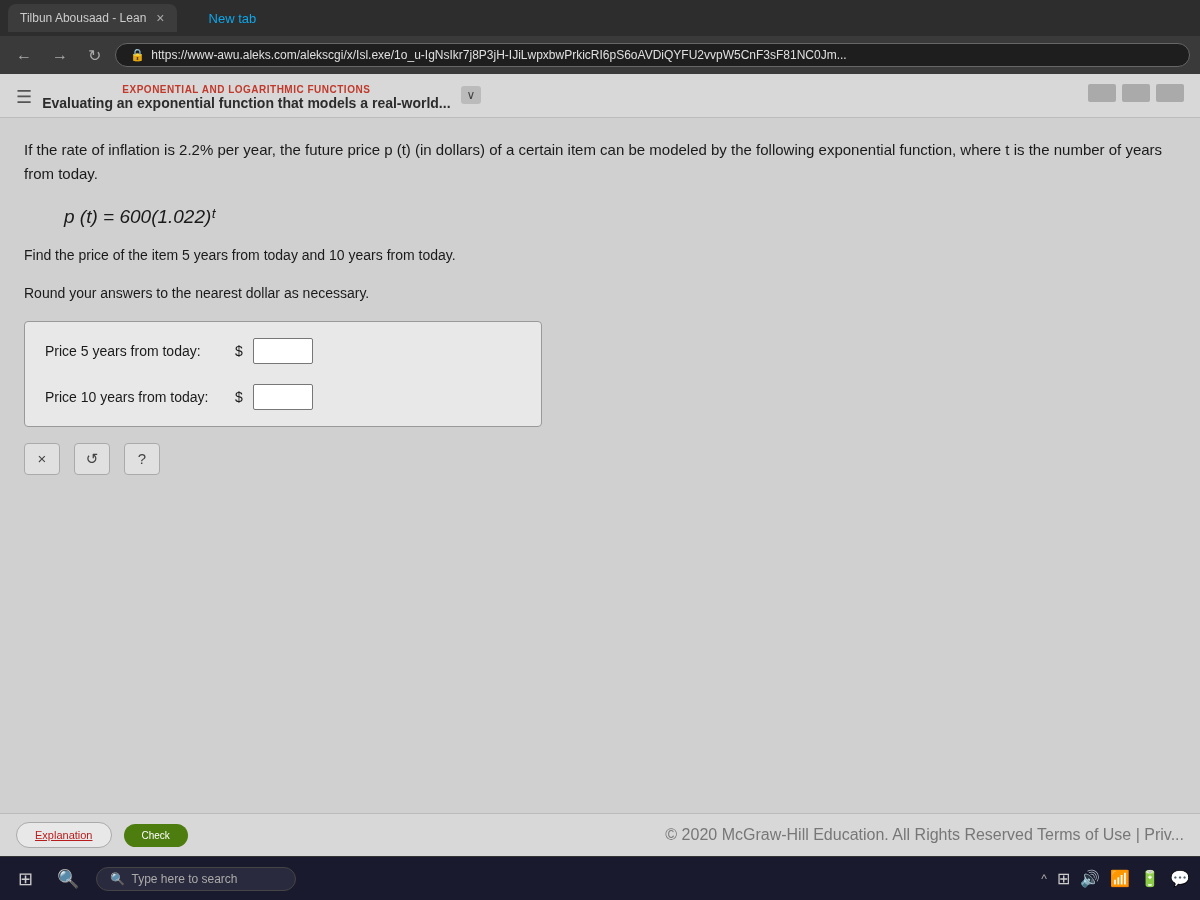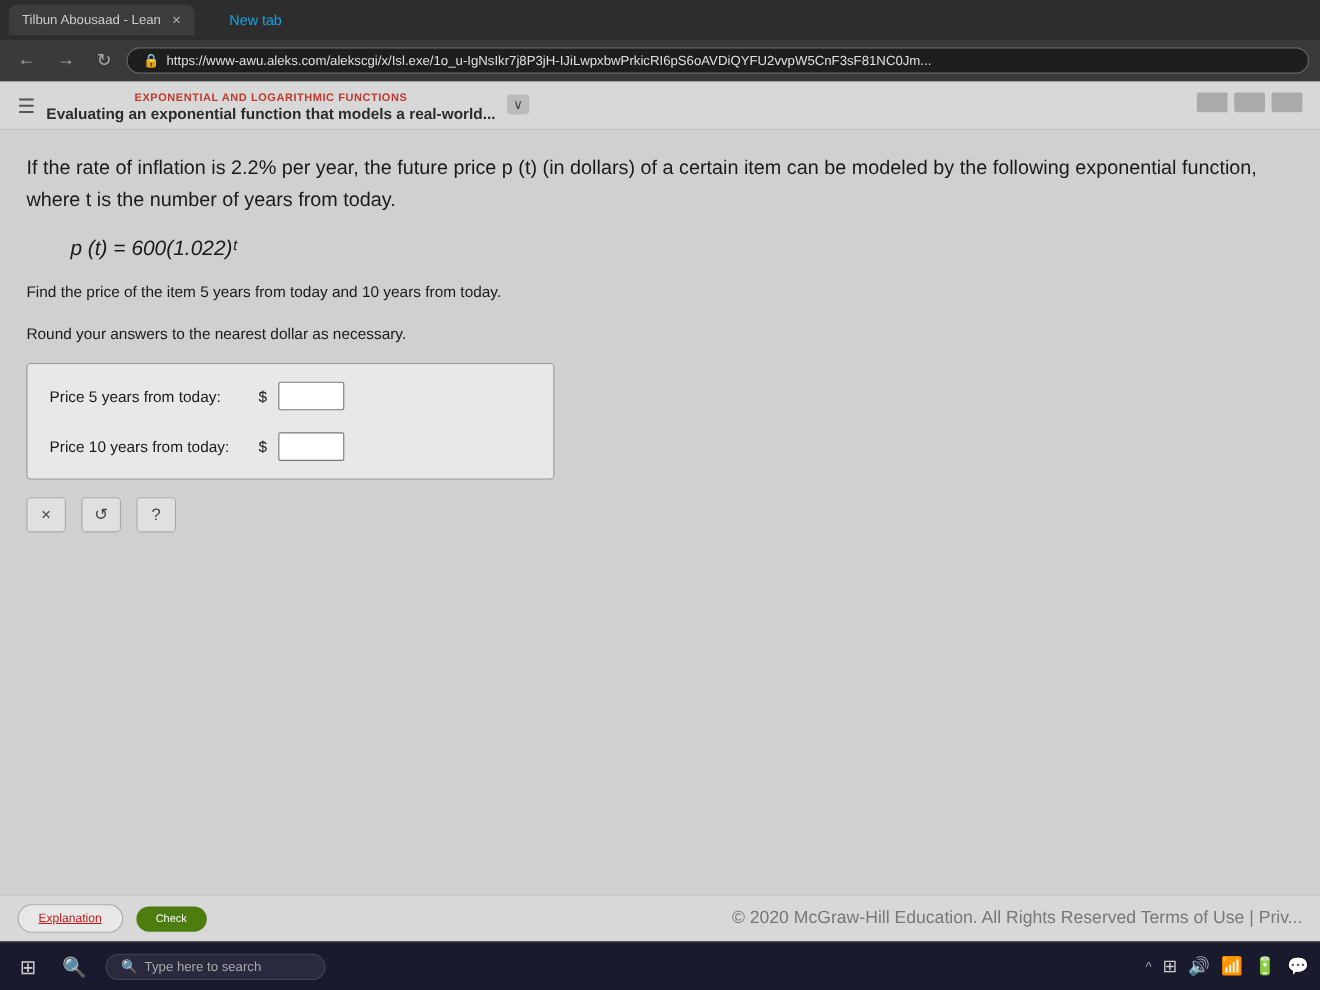--- a/index.html
+++ b/index.html
@@ -157,21 +157,21 @@
     
     .content-area {
       flex: 1;
       background: #d0d0d0;
       padding: 20px 24px;
       overflow-y: auto;
       position: relative;
     }
 
     .problem-text {
-      font-size: 18px;
+      font-size: 15px;
       color: #1a1a1a;
       line-height: 1.6;
       margin-bottom: 20px;
     }
 
     .formula-line {
       font-size: 19px;
       color: #1a1a1a;
       margin: 10px 0 16px 40px;
       font-style: italic;
@@ -183,21 +183,21 @@
       line-height: 1.6;
       margin-bottom: 16px;
     }
 
     
     .answer-box {
       background: #e8e8e8;
       border: 1px solid #999;
       border-radius: 4px;
       padding: 16px 20px;
-      width: 480px;
+      width: 518px;
       margin-bottom: 16px;
     }
     .answer-row {
       display: flex;
       align-items: center;
       gap: 10px;
       margin-bottom: 20px;
     }
     .answer-row:last-of-type {
       margin-bottom: 0;

